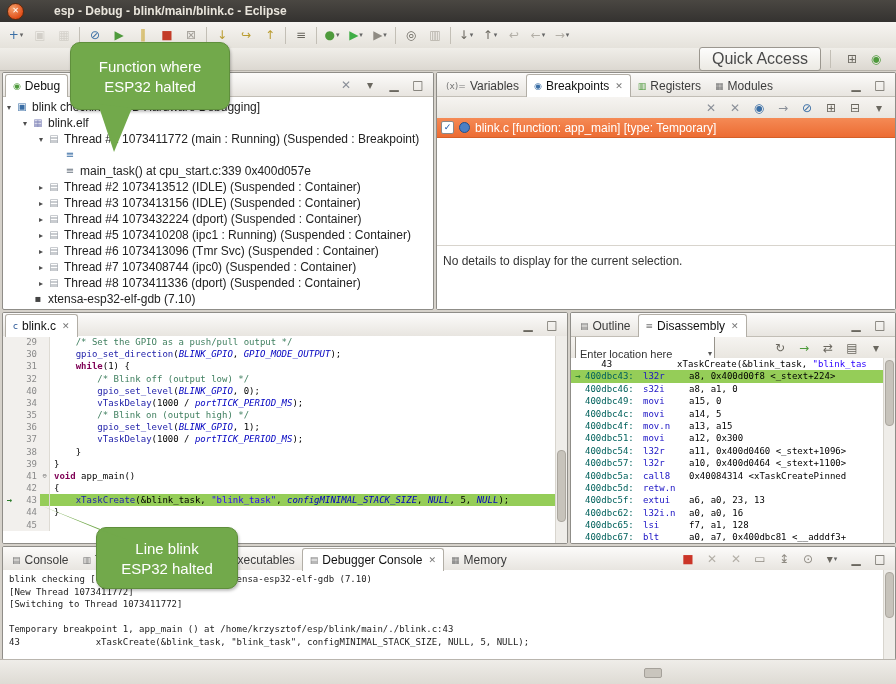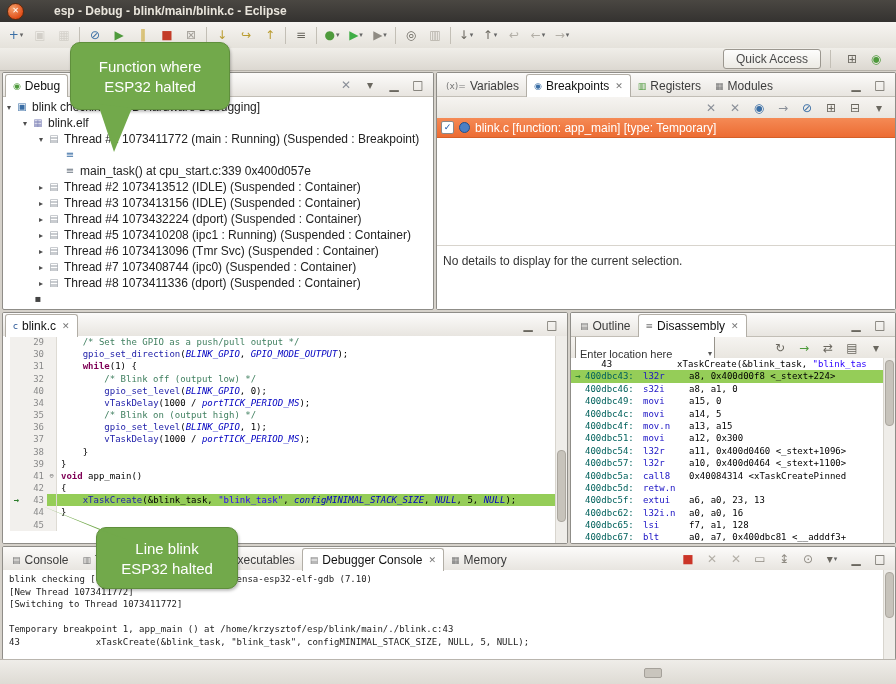--- a/index.html
+++ b/index.html
@@ -20,21 +20,21 @@
   .tbrow2{position:absolute;left:0;top:48px;right:0;height:22px;display:flex;align-items:center;
     justify-content:flex-end;background:linear-gradient(#f0eee9,#dcd8d1);border-bottom:1px solid #b5b1a9;
     padding-right:8px;gap:6px;}
   .tbtn{height:20px;min-width:20px;padding:0 2px;border-radius:3px;display:flex;align-items:center;
     justify-content:center;font-family:"DejaVu Sans",sans-serif;}
   .tbtn .g{font-size:12px;line-height:1;}
   .tbtn .dd{font-size:7px;color:#666;margin-left:1px;}
   .tbtn.dis{opacity:.45;}
   .tsep{width:1px;height:17px;background:#c3bfb6;margin:0 3px;flex:none;}
   .tsep.tall{height:18px;}
-  .qa{font-family:"Liberation Sans",sans-serif;font-size:12px;color:#4a4a4a;background:linear-gradient(#fdfdfc,#eceae4);
+  .qa{font-family:"Liberation Sans",sans-serif;font-size:16px;color:#4a4a4a;background:linear-gradient(#fdfdfc,#eceae4);
     border:1px solid #9b978f;border-radius:3px;padding:2px 12px;}
   .perspbox{display:flex;align-items:center;}
   
   .panel{position:absolute;background:#fff;border:1px solid #8f8d88;border-radius:2px;overflow:hidden;}
   #p-debug{left:2px;top:72px;width:430px;height:236px;}
   #p-bp{left:436px;top:72px;width:458px;height:236px;}
   #p-editor{left:2px;top:312px;width:564px;height:230px;}
   #p-dasm{left:570px;top:312px;width:324px;height:230px;}
   #p-console{left:2px;top:546px;width:892px;height:112px;}
   .phead{height:23px;background:linear-gradient(#fcfbfa,#e8e5e0);border-bottom:1px solid #c2beb6;
@@ -62,21 +62,21 @@
   .bp-row{height:19px;display:flex;align-items:center;gap:5px;padding-left:4px;color:#fff;font-size:12px;
     background:linear-gradient(#f58a55,#ec6c33);border-bottom:1px solid #d45f28;}
   .bp-check{width:11px;height:11px;flex:none;background:#fff;border:1px solid #8a8a8a;border-radius:2px;
     color:#1553a8;font-size:9px;line-height:11px;text-align:center;font-weight:bold;font-family:"DejaVu Sans",sans-serif;}
   .bp-ico{width:9px;height:9px;flex:none;border-radius:50%;background:#4b7fc4;border:1px solid #23508c;}
   .bp-details{position:absolute;left:0;right:0;top:127px;bottom:0;border-top:1px solid #d8d4cd;
     padding:8px 6px;font-size:12px;color:#333;background:#fff;}
   
   .ebody{position:absolute;left:0;right:0;top:23px;bottom:0;background:#fff;overflow:hidden;
     font-family:"DejaVu Sans Mono",monospace;font-size:9px;line-height:12.18px;}
-  .cline{height:12.18px;display:flex;white-space:pre;padding-left:7px;}
+  .cline{height:12.18px;display:flex;white-space:pre;}
   .ruler{width:13px;flex:none;background:#f2f0ed;text-align:center;color:#2d7d2d;font-weight:bold;font-size:9px;}
   .lnum{width:21px;flex:none;background:#f2f0ed;text-align:right;padding-right:3px;color:#8a8a8a;}
   .fold{width:9px;flex:none;background:#f2f0ed;border-right:1px solid #dedbd4;color:#777;font-size:7px;text-align:center;}
   .ctext{flex:1;padding-left:4px;}
   .cline.cur .ctext,.cline.cur .fold{background:#95cd58;}
   .tk-pl{color:#000;}
   .tk-cm{color:#3f7f5f;}
   .tk-kw{color:#7f0055;font-weight:bold;}
   .tk-fn{color:#2222aa;}
   .tk-mc{color:#0000c0;font-style:italic;}
@@ -313,20 +313,21 @@
         <div class="trow">
           <span class="tind" style="width: 32px;"></span>
           <span class="texp">▸</span>
           <span class="ti" style="color: rgb(154, 160, 168);">▤</span>
           <span class="tlabel">Thread #8 1073411336 (dport) (Suspended : Container)</span>
         </div>
         <div class="trow">
           <span class="tind" style="width: 16px;"></span>
           <span class="texp"></span>
           <span class="ti" style="color: rgb(68, 68, 68);">▪</span>
+          <span class="tlabel">xtensa-esp32-elf-gdb (7.10)</span>
         </div>
       </div>
   </div>
 
   <div class="panel" id="p-bp">
     <div class="phead">
       <div class="tabs">
           <div class="tab">
             <span class="tico" style="color: rgb(119, 119, 119);">(x)=</span>
             <span class="tlab">Variables</span>

